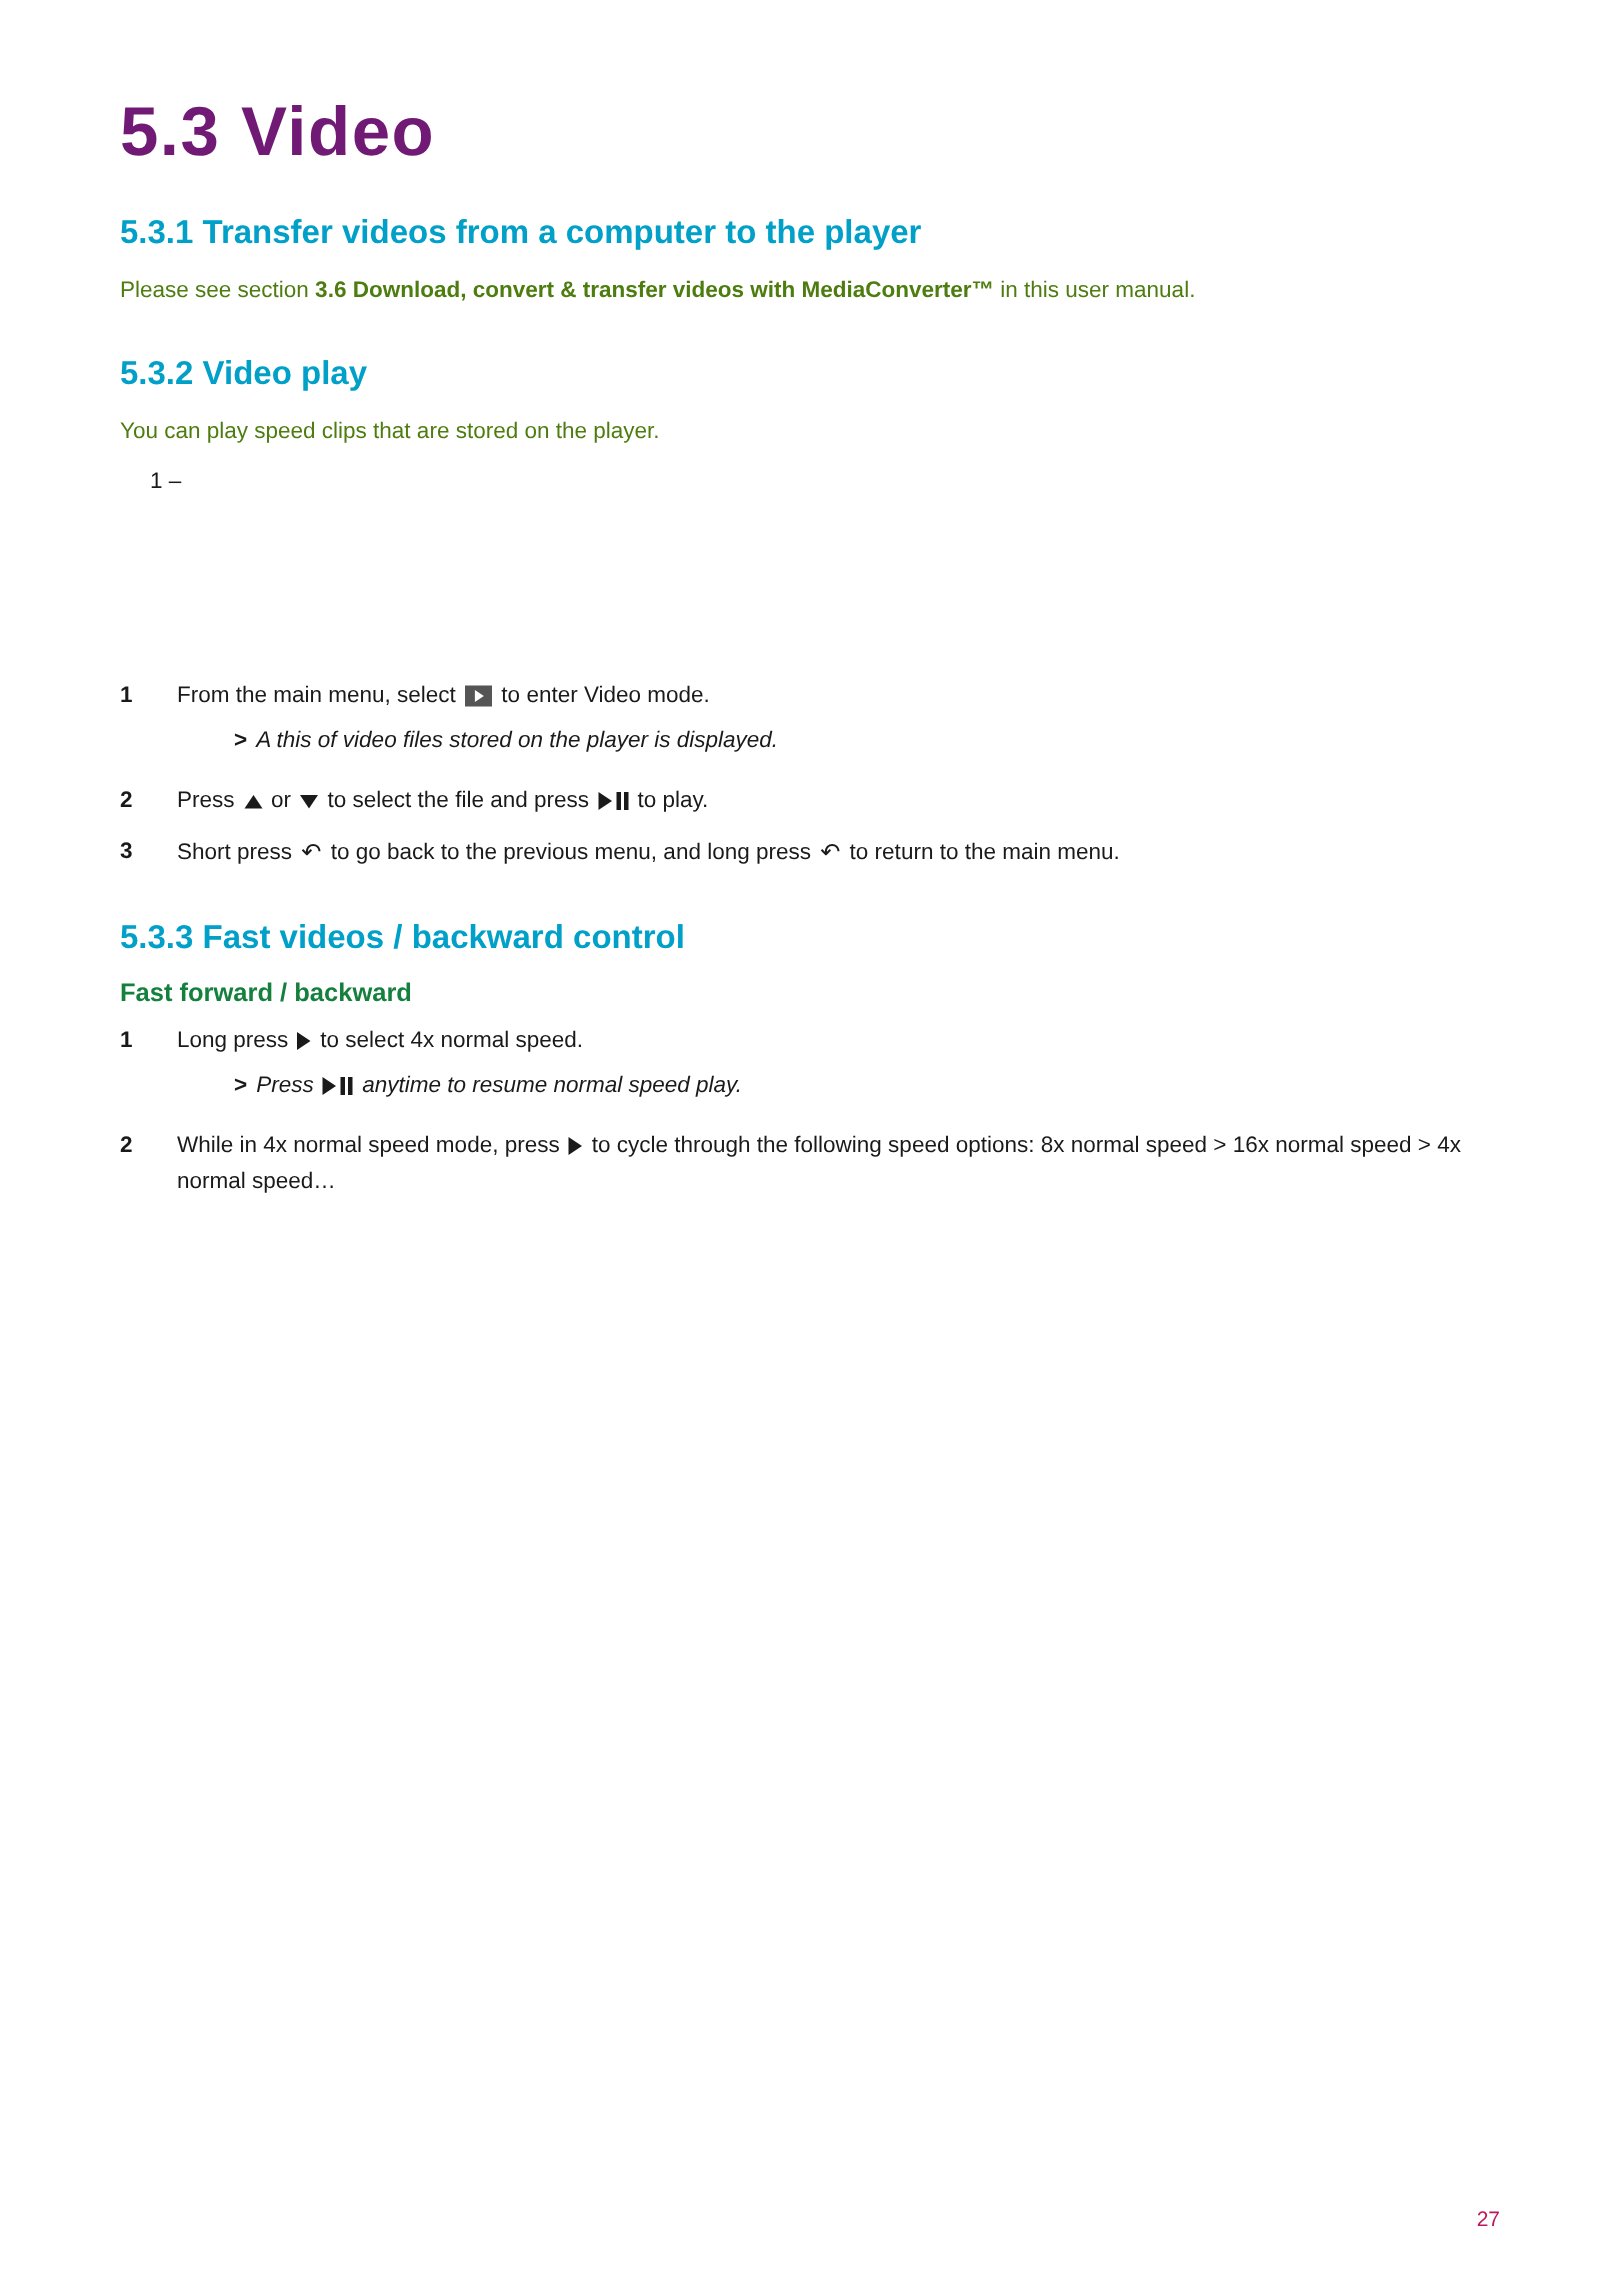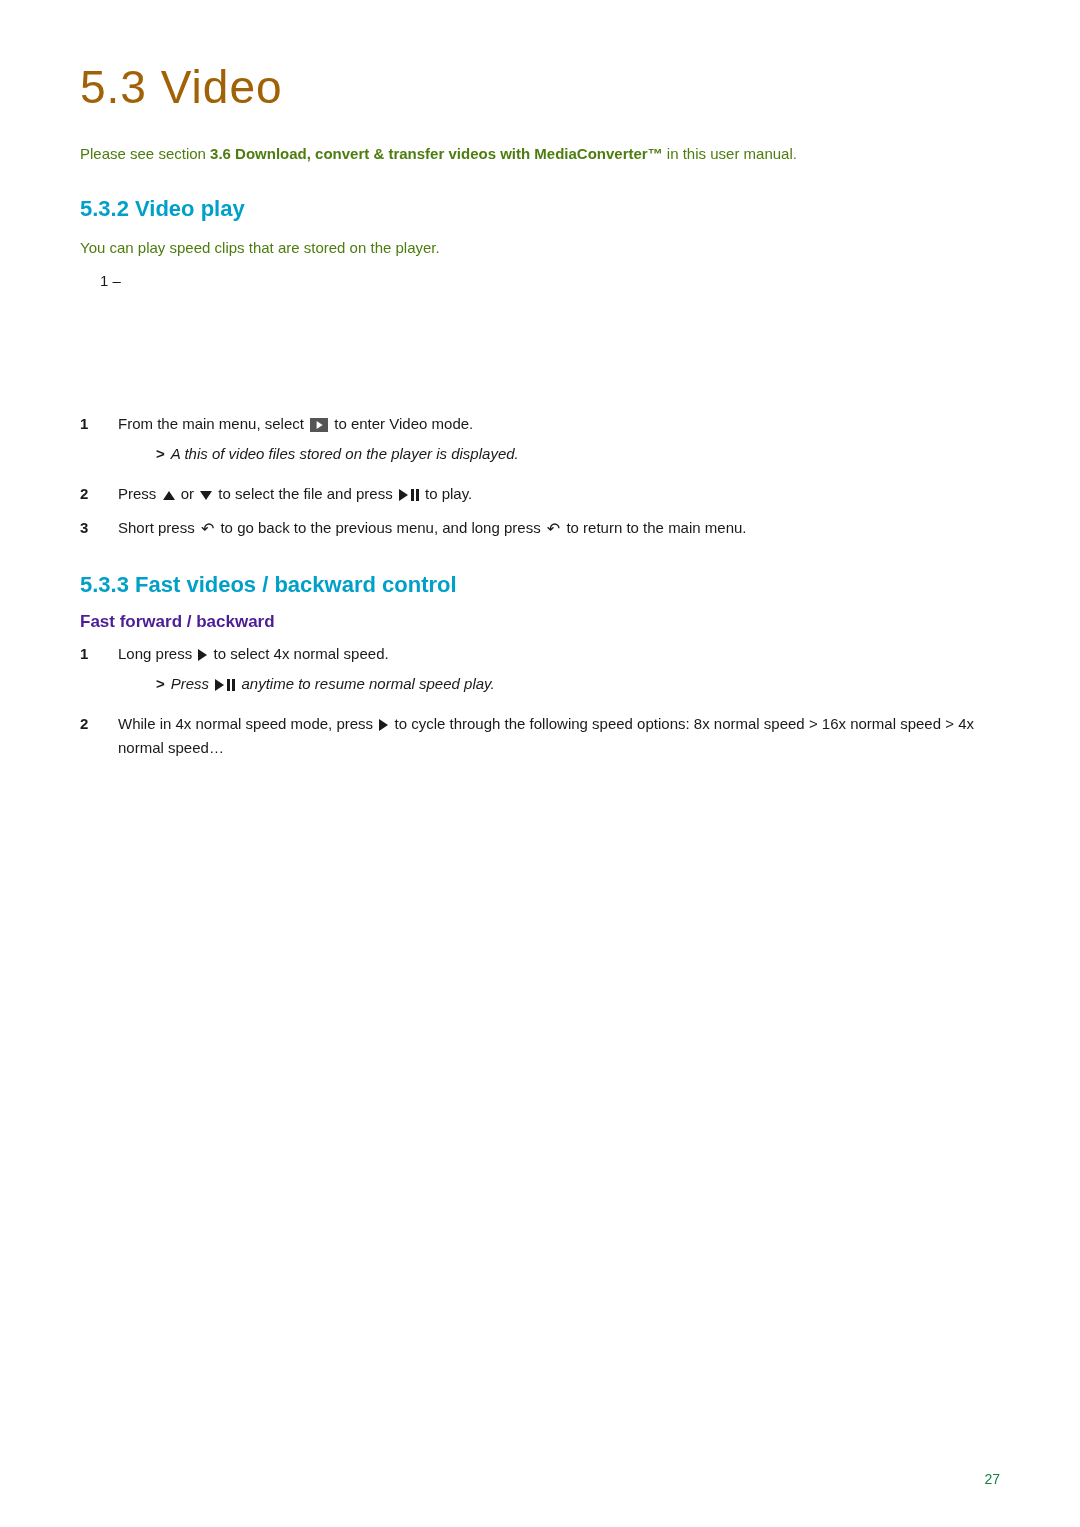--- a/index.html
+++ b/index.html
@@ -18,38 +18,38 @@
       position: relative;
     }
 
     .page {
       padding: 60px 80px 80px 80px;
       max-width: 1080px;
     }
 
     h1.main-title {
       font-size: 46px;
-      font-weight: 400;
-      color: #a16207;
+      font-weight: 700;
+      color: #701a75;
       margin-bottom: 28px;
       letter-spacing: 1px;
     }
 
     h2.section-title {
       font-size: 22px;
       font-weight: 700;
       color: #00a0c8;
       margin-bottom: 14px;
       margin-top: 0;
     }
 
     h3.subsection-title {
       font-size: 17px;
       font-weight: 700;
-      color: #4c1d95;
+      color: #15803d;
       margin-bottom: 10px;
       margin-top: 0;
     }
 
     .section {
       margin-bottom: 30px;
     }
 
     .body-text {
       font-size: 15px;
@@ -214,31 +214,32 @@
     .step-label {
       font-size: 15px;
       color: #1a1a1a;
     }
 
     .page-number {
       position: absolute;
       bottom: 40px;
       right: 80px;
       font-size: 14px;
-      color: #15803d;
+      color: #be185d;
     }
   </style>
 </head>
 <body>
 
 <div class="page">
 
   <h1 class="main-title">5.3  Video</h1>
 
   <div class="section">
+    <h2 class="section-title">5.3.1  Transfer videos from a computer to the player</h2>
     <p class="body-text">
       Please see section <strong>3.6 Download, convert &amp; transfer videos with MediaConverter™</strong>
       <span> in this user manual.</span>
     </p>
   </div>
 
   <div class="section">
     <h2 class="section-title">5.3.2  Video play</h2>
     <p class="body-text">You can play speed clips that are stored on the player.</p>
 

